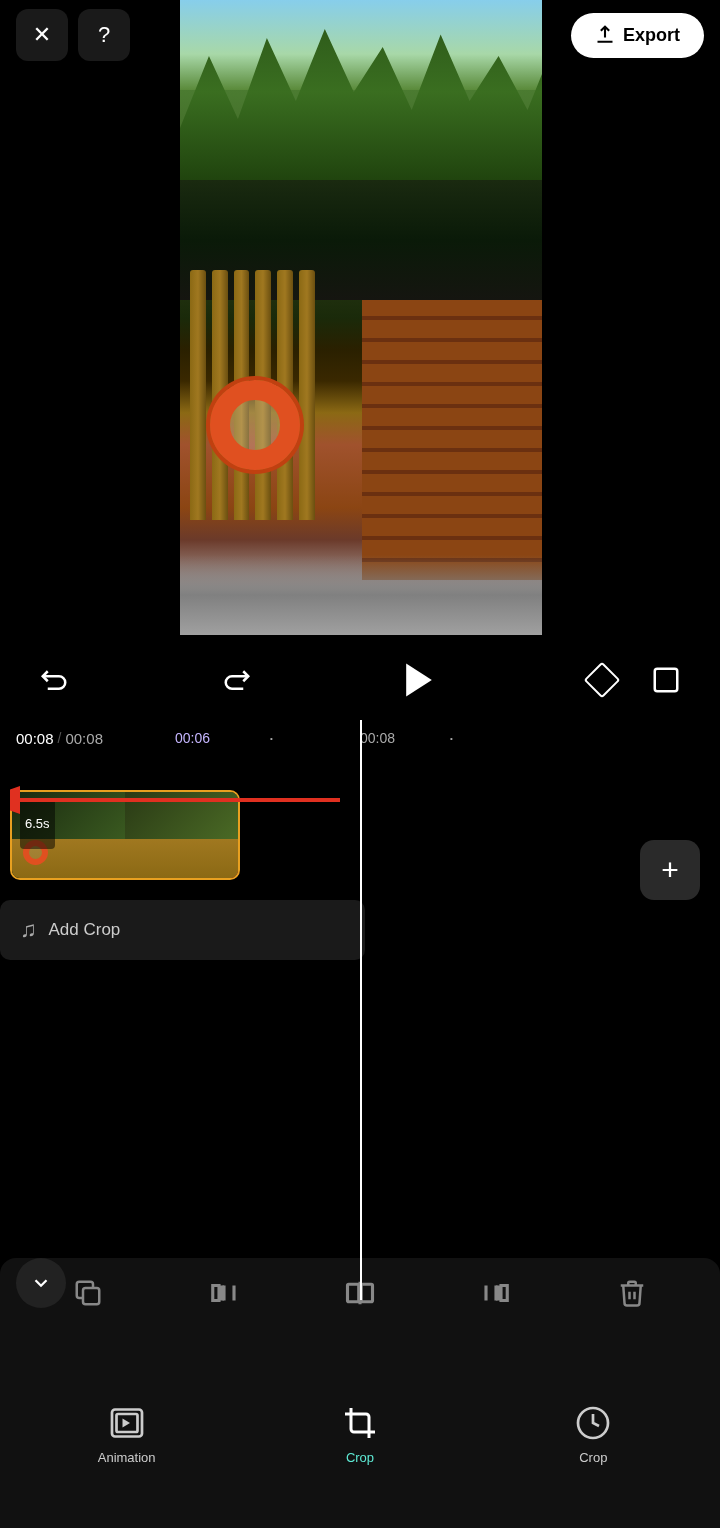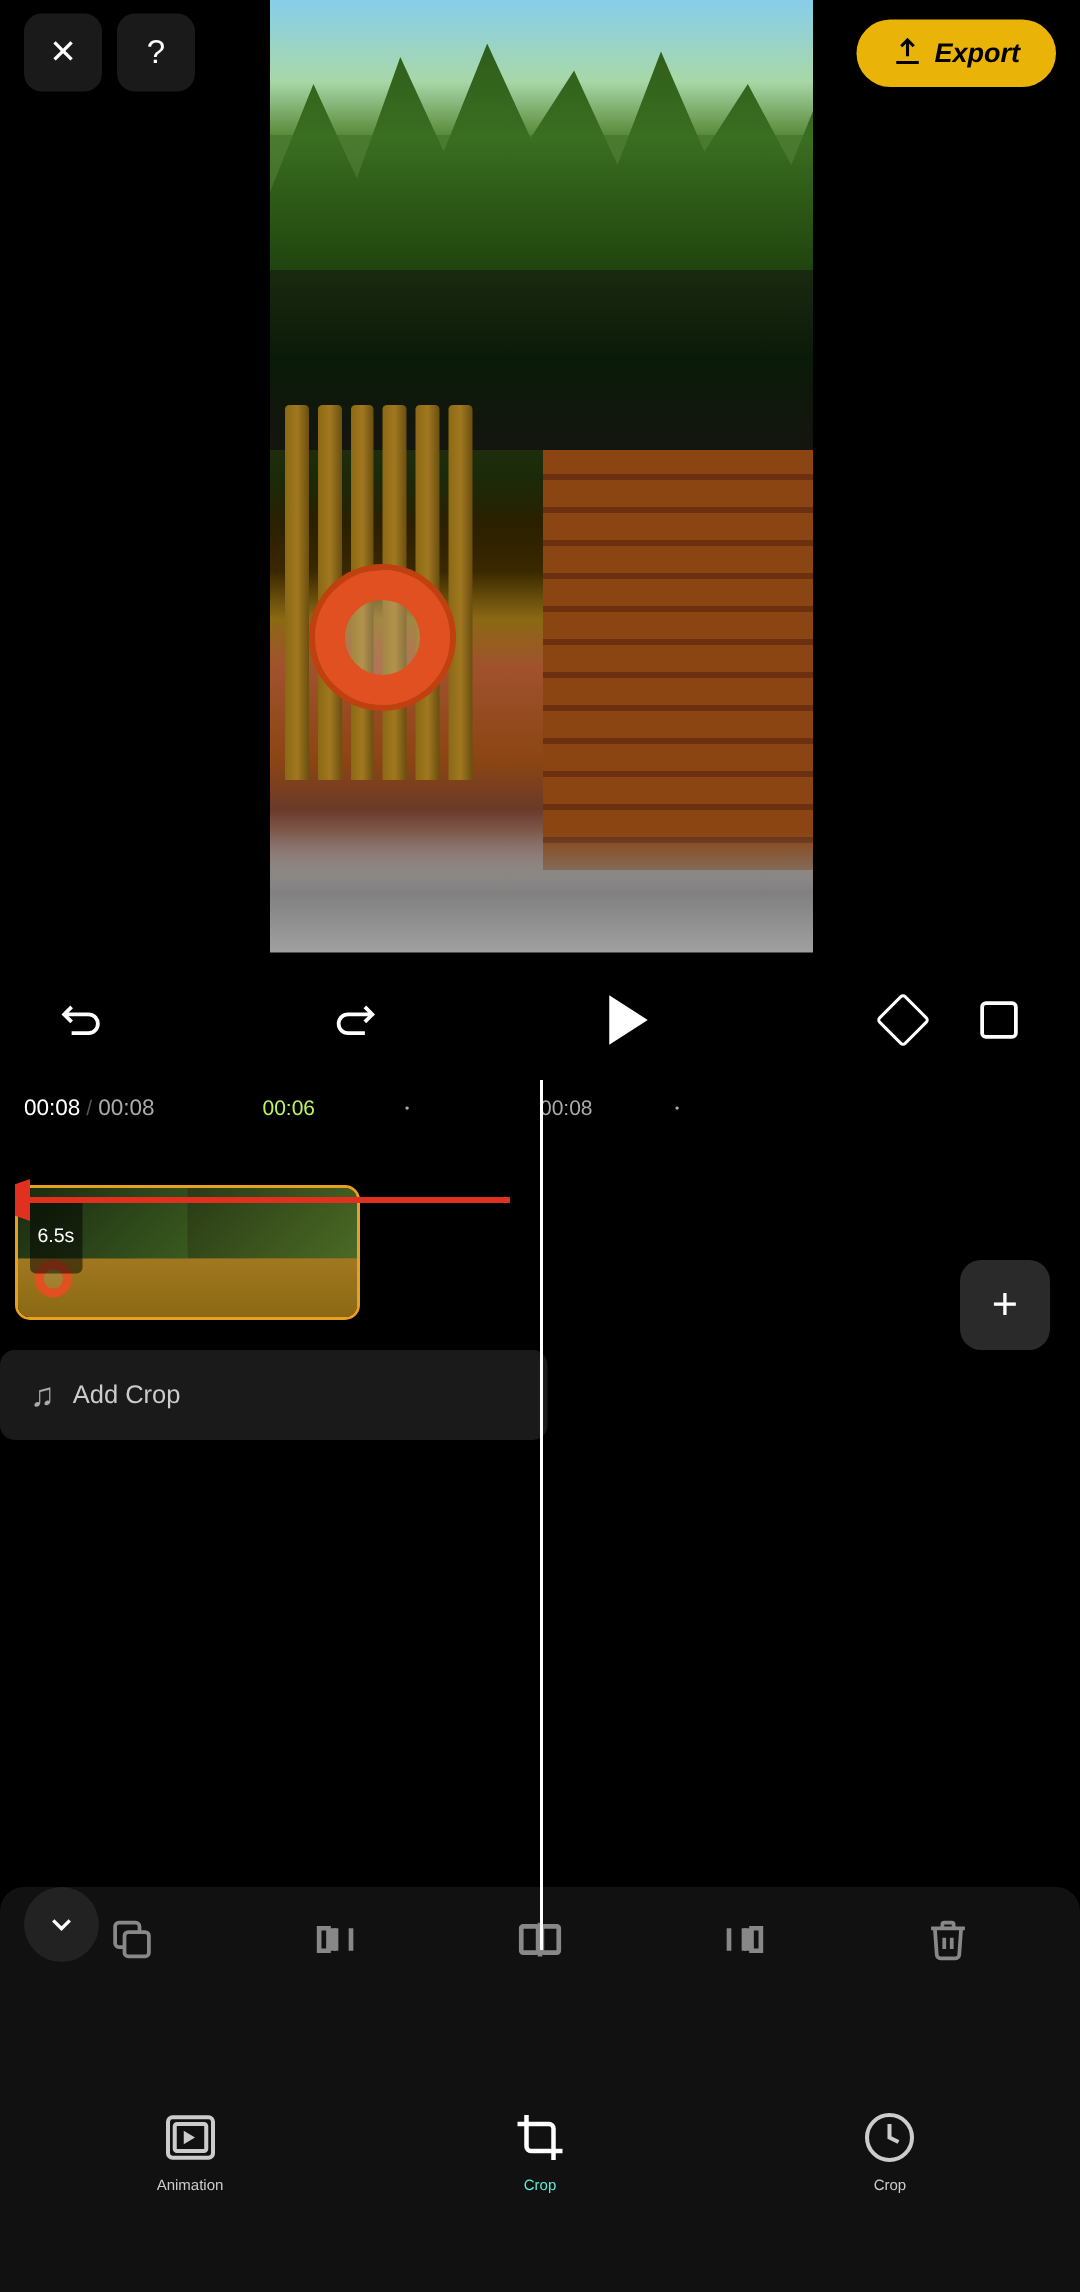--- a/index.html
+++ b/index.html
@@ -36,32 +36,31 @@
       background: #1a1a1a;
       border: none;
       color: #fff;
       font-size: 22px;
       display: flex;
       align-items: center;
       justify-content: center;
       cursor: pointer;
     }
     .export-btn {
-      background: #eab308;
+      background: #ffffff;
       color: #000;
       border: none;
       border-radius: 28px;
       padding: 12px 24px;
       font-size: 18px;
       font-weight: 600;
       display: flex;
       align-items: center;
       gap: 8px;
       cursor: pointer;
-      font-style: italic;
     }
 
     
     .video-preview {
       position: absolute;
       top: 0;
       left: 180px;
       width: 362px;
       height: 635px;
       background: #1a1a1a;
@@ -208,21 +207,21 @@
       font-size: 15px;
       font-weight: 500;
     }
     .timecode-divider {
       color: #555;
       margin: 0 4px;
     }
     .timecode-mid {
       position: absolute;
       left: 175px;
-      color: #bef264;
+      color: #c4b5fd;
     }
     .timecode-end {
       position: absolute;
       left: 360px;
       color: #aaa;
     }
     .timecode-dot {
       position: absolute;
       left: 270px;
       color: #aaa;
@@ -386,21 +385,21 @@
     .tool-icon {
       width: 42px;
       height: 42px;
       display: flex;
       align-items: center;
       justify-content: center;
       font-size: 28px;
       color: #ccc;
     }
     .tool-label {
-      font-size: 10px;
+      font-size: 13px;
       color: #ccc;
     }
     .tool-item.active .tool-icon,
     .tool-item.active .tool-label {
       color: #5eead4;
     }
 
     .collapse-btn {
       position: absolute;
       bottom: 130px;

